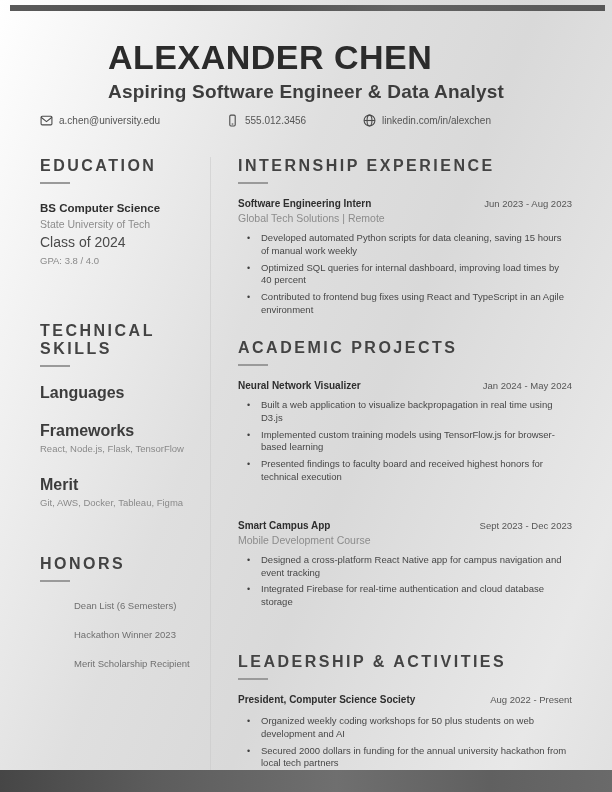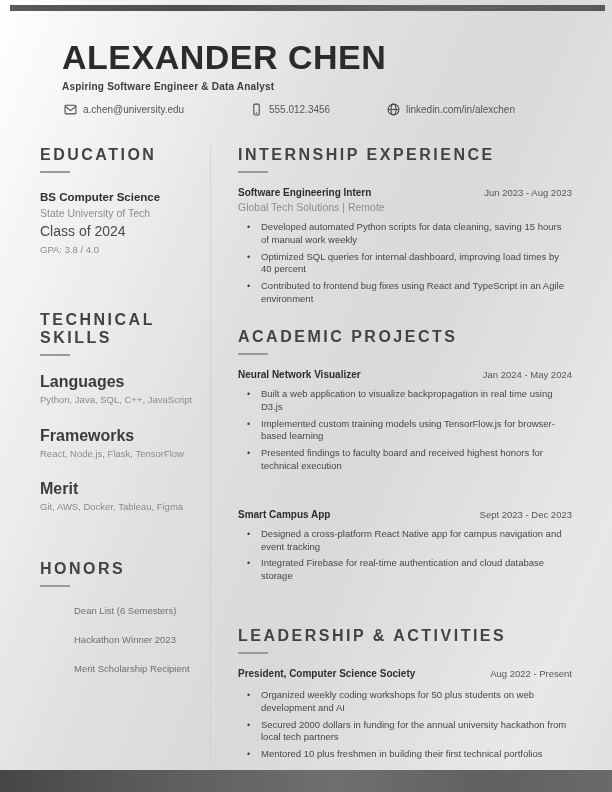--- a/index.html
+++ b/index.html
@@ -12,25 +12,25 @@
   .top-bar {
     position:absolute; top:5px; left:10px; right:7px; height:6px;
     background:linear-gradient(90deg, #5a5a5a 0%, #4c4c4c 30%, #636363 65%, #575757 100%);
   }
   .bottom-bar {
     position:absolute; bottom:0; left:0; right:0; height:22px;
     background:linear-gradient(90deg, #464646 0%, #5c5c5c 25%, #6f6f6f 55%, #606060 80%, #6a6a6a 100%);
   }
   
   .header { padding:40px 40px 0 40px; }
-  .name-row { display:flex; align-items:flex-start; }
+  .name-row { display:flex; align-items:center;flex-direction:column; }
   .accent-bar { width:4px; background:#3a3a3a; margin-right:18px; }
   .name { font-size:34px; font-weight:bold; letter-spacing:0.5px; color:#2b2b2b; line-height:1.0; }
-  .headline { margin-top:7px; font-size:10px; font-weight:bold; color:#3d3d3d; letter-spacing:0.2px; }
-  .contact-row { display:flex; margin-top:11px; margin-left:24px; align-items:center; }
+  .headline { margin-top:7px; font-size:19px; font-weight:bold; color:#3d3d3d; letter-spacing:0.2px; }
+  .contact-row { display:flex; margin-top:11px; align-items:center; }
   .contact { display:flex; align-items:center; font-size:10px; color:#555555; }
   .contact + .contact { }
   .contact-1 { width:186px; }
   .contact-2 { width:137px; }
   .contact .cicon { display:inline-flex; margin-right:6px; color:#4a4a4a; }
   
   .columns { display:flex; margin-top:30px; padding:0 40px; align-items:stretch; }
   .left-col { width:158px; flex:none; }
   .divider { flex:none; margin-left:12px; border-left:1px solid #c9c9c9; opacity:.55; }
   .right-col { flex:1; padding-left:27px; min-width:0; }
@@ -121,21 +121,20 @@
         <div class="edu-school">State University of Tech</div>
         <div class="edu-class">Class of 2024</div>
         <div class="edu-gpa">GPA: 3.8 / 4.0</div>
       </section>
 
       <section class="skills-section">
         <h2 class="sec-h">TECHNICAL SKILLS</h2>
         <div class="sec-underline"></div>
         <div class="skill-group">
           <div class="skill-label">Languages</div>
-          <div class="skill-items">Python, Java, SQL, C++, JavaScript</div>
         </div>
         <div class="skill-group">
           <div class="skill-label">Frameworks</div>
           <div class="skill-items">React, Node.js, Flask, TensorFlow</div>
         </div>
         <div class="skill-group">
           <div class="skill-label">Merit</div>
           <div class="skill-items">Git, AWS, Docker, Tableau, Figma</div>
         </div>
       </section>
@@ -200,20 +199,21 @@
                 <span class="dot">•</span>
                 <span class="bt">Presented findings to faculty board and received highest honors for technical execution</span>
               </li>
           </ul>
         </article>
         <article class="entry">
           <div class="entry-head">
             <h3 class="entry-title">Smart Campus App</h3>
             <span class="entry-date">Sept 2023 - Dec 2023</span>
           </div>
+          <div class="entry-sub">Mobile Development Course</div>
           <ul class="bullets">
             <li class="bullet">
                 <span class="dot">•</span>
                 <span class="bt">Designed a cross-platform React Native app for campus navigation and event tracking</span>
               </li>
             <li class="bullet">
                 <span class="dot">•</span>
                 <span class="bt">Integrated Firebase for real-time authentication and cloud database storage</span>
               </li>
           </ul>

